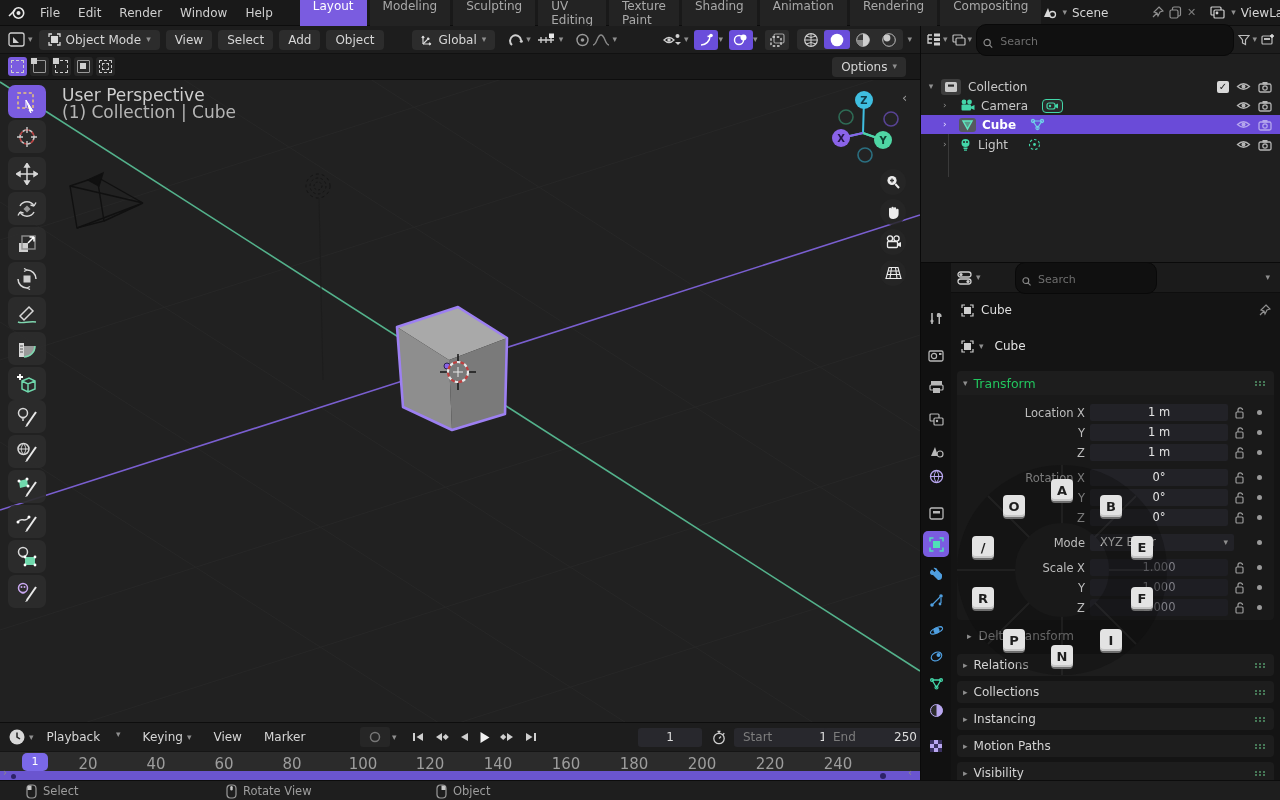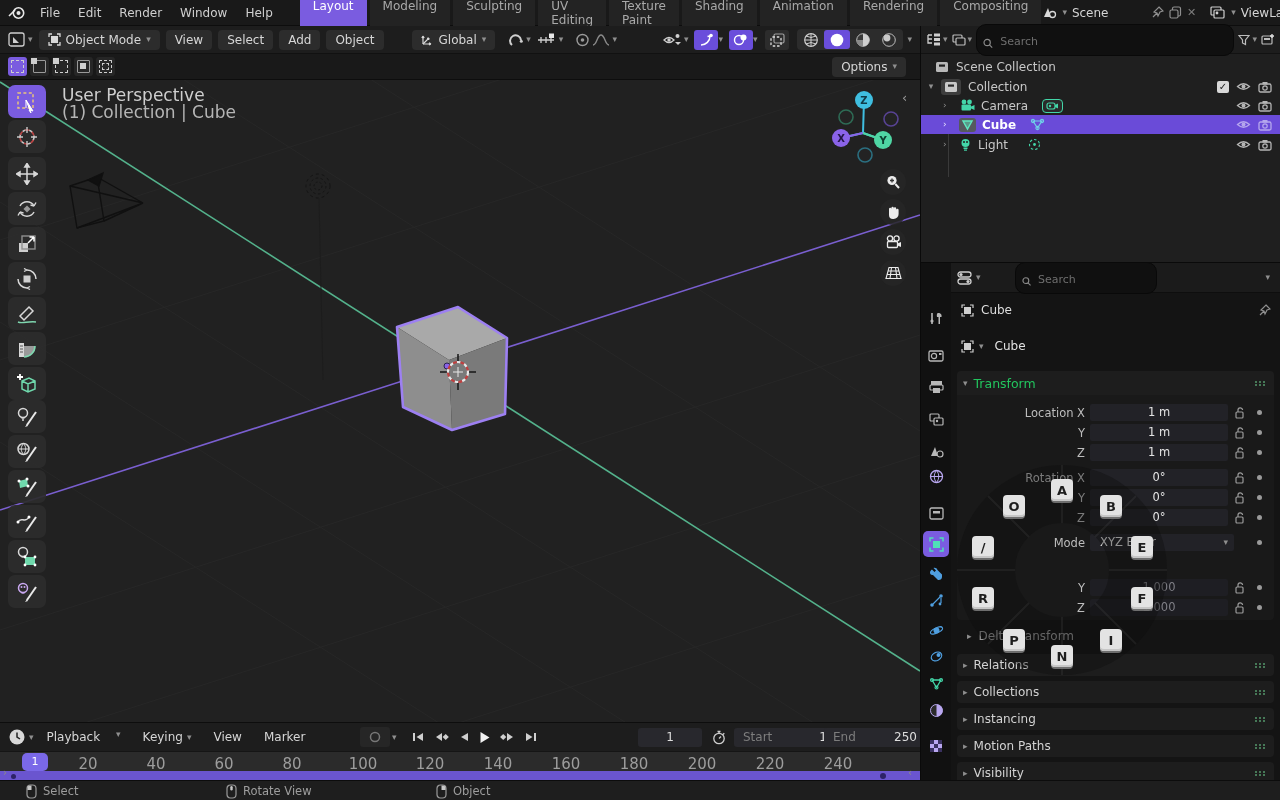--- a/index.html
+++ b/index.html
@@ -653,30 +653,20 @@
       <svg width="14" height="13" viewBox="0 0 14 13">
           <rect x="1" y="3" width="10" height="8" rx="1" fill="none" stroke="#bdbdbd" stroke-width="1.2"></rect>
           <rect x="3" y="5" width="6" height="2" fill="#bdbdbd"></rect>
           <path d="M11 1 V5 M9 3 H13" stroke="#dedede" stroke-width="1.4"></path>
         </svg>
     </span>
   </div>
 
   <span class="vsep" style="left:27px;top:94px;width:1px;height:57px;background:#3a3a3a"></span>
 
-  <div class="orow" style="top:31px">
-    <span style="width:14px"></span>
-    <span>
-        <svg width="14" height="12" viewBox="0 0 14 12">
-          <rect x="1" y="1" width="12" height="10" rx="1.5" fill="#b9b9b9"></rect>
-          <rect x="4" y="3.5" width="6" height="2.2" fill="#1f1f1f"></rect>
-        </svg>
-      </span>
-    <span style="margin-left:7px">Scene Collection</span>
-  </div>
   <div class="orow" style="top:51px">
     <span class="caret" style="width:20px;text-align:center">▾</span>
     <span style="background:#3d3d3d;border-radius:3px;padding:2px 3px">
         <svg width="14" height="12" viewBox="0 0 14 12">
           <rect x="1" y="1" width="12" height="10" rx="1.5" fill="#c9c9c9"></rect>
           <rect x="4" y="3.5" width="6" height="2.2" fill="#2a2a2a"></rect>
         </svg>
       </span>
     <span style="margin-left:7px">Collection</span>
     <span class="oright">
@@ -1038,20 +1028,31 @@
 
       <div class="abs" style="top:139px;width:100%;height:18px">
         <span class="plabel">Mode</span>
         <span class="pfield" style="text-align:left;padding-left:10px;width:128px;display:flex;justify-content:space-between;align-items:center;padding-right:6px">
             <span>XYZ Euler</span>
             <span class="caret">▾</span>
           </span>
         <span class="dotpos"></span>
       </div>
 
+      <div class="abs" style="top:164px;width:100%;height:18px">
+          <span class="plabel">Scale X</span>
+          <span class="pfield dimv">1.000</span>
+          <span class="lockpos">
+            <svg width="10" height="12" viewBox="0 0 10 12">
+              <rect x="1" y="5" width="7" height="6" rx="1" fill="none" stroke="#9a9a9a" stroke-width="1.2"></rect>
+              <path d="M3 5 V3.5 A2.3 2.3 0 0 1 7.6 3" fill="none" stroke="#9a9a9a" stroke-width="1.2"></path>
+            </svg>
+          </span>
+          <span class="dotpos"></span>
+        </div>
       <div class="abs" style="top:184px;width:100%;height:18px">
           <span class="plabel">Y</span>
           <span class="pfield dimv">1.000</span>
           <span class="lockpos">
             <svg width="10" height="12" viewBox="0 0 10 12">
               <rect x="1" y="5" width="7" height="6" rx="1" fill="none" stroke="#9a9a9a" stroke-width="1.2"></rect>
               <path d="M3 5 V3.5 A2.3 2.3 0 0 1 7.6 3" fill="none" stroke="#9a9a9a" stroke-width="1.2"></path>
             </svg>
           </span>
           <span class="dotpos"></span>

